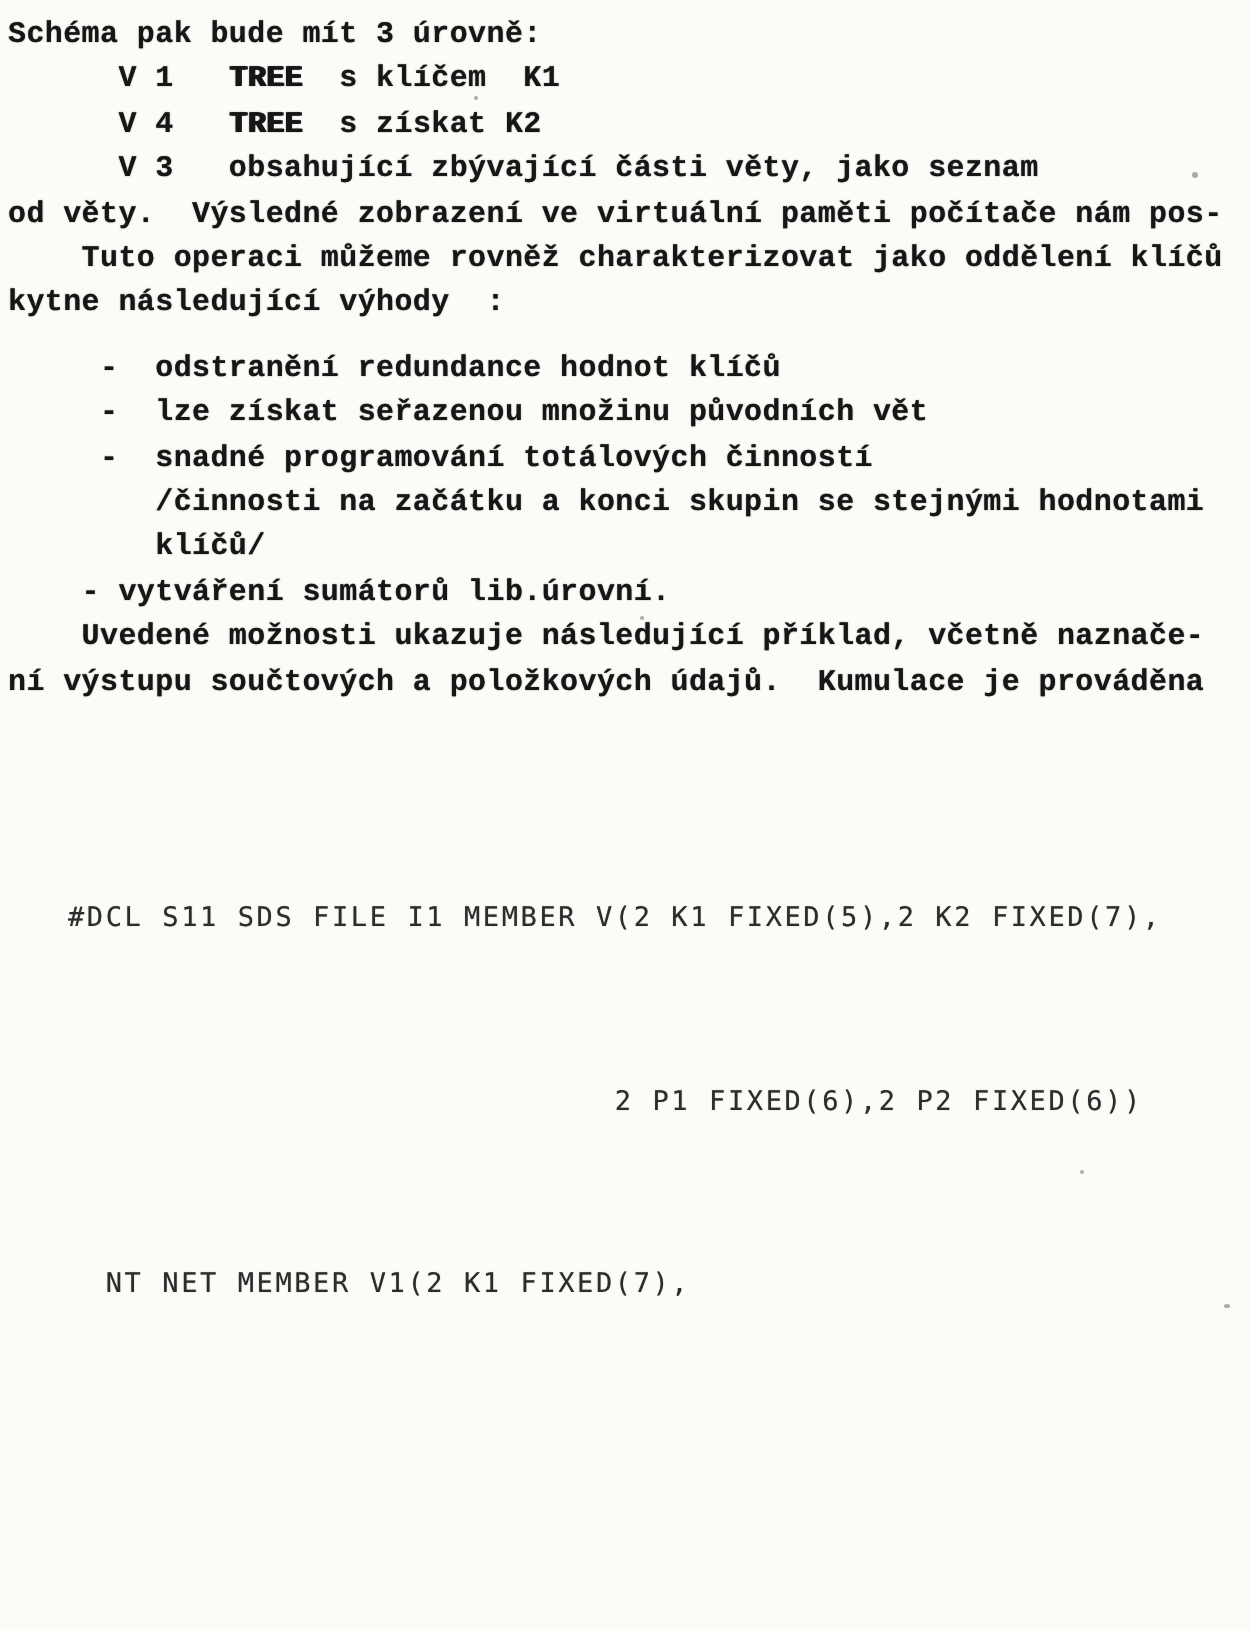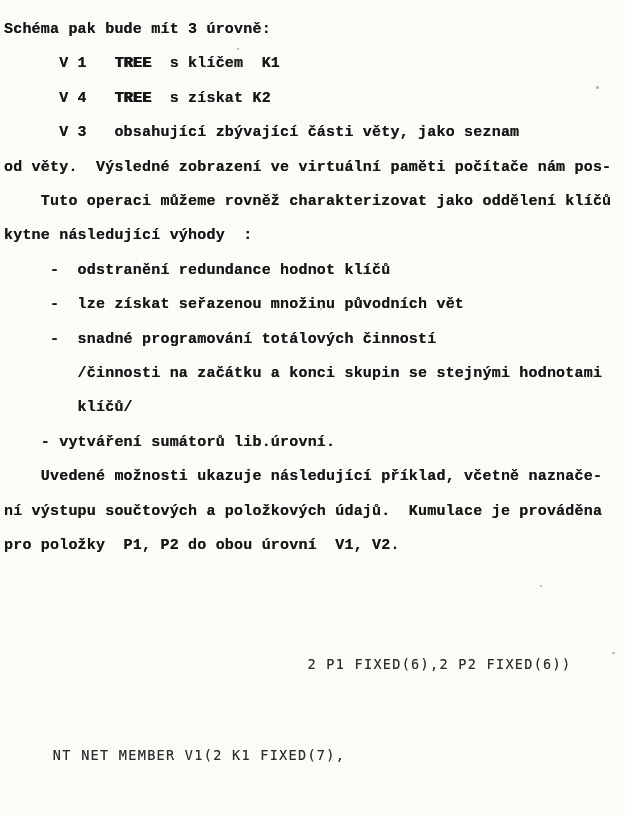--- a/index.html
+++ b/index.html
@@ -19,21 +19,20 @@
   }
   
   .t {
     font-family: "Liberation Mono", monospace;
     font-weight: 700;
     font-size: 15px;
     line-height: 22.4px;
     letter-spacing: 0.2px;
     white-space: pre;
     text-shadow: 0 0 0.6px rgba(25,25,25,0.75);
-    margin-top: 12px;
   }
   .kw {
     
     text-shadow: 0.9px 0 currentColor, 0 0 0.6px rgba(25,25,25,0.75);
   }
   .bullets { margin-top: 10px; }
   
   .code {
     margin-top: 30px;
     margin-left: 30px;
@@ -75,24 +74,24 @@
     <div class="t">     -  lze získat seřazenou množinu původních vět</div>
     <div class="t">     -  snadné programování totálových činností</div>
     <div class="t">        /činnosti na začátku a konci skupin se stejnými hodnotami</div>
     <div class="t">        klíčů/</div>
     <div class="t">    - vytváření sumátorů lib.úrovní.</div>
   </div>
 
   <div>
     <div class="t">    Uvedené možnosti ukazuje následující příklad, včetně naznače-</div>
     <div class="t">ní výstupu součtových a položkových údajů.  Kumulace je prováděna</div>
-    <div class="t">pro položky  P1, P2 do obou úrovní  V1, V2.</div>
   </div>
 
   <div class="code">
+    <div>#DCL S11 SDS FILE I1 MEMBER V(2 K1 FIXED(5),2 K2 FIXED(7),</div>
     <div>                             2 P1 FIXED(6),2 P2 FIXED(6))</div>
     <div>  NT NET MEMBER V1(2 K1 FIXED(7),</div>
     
     
     
     
     
     
     
     

